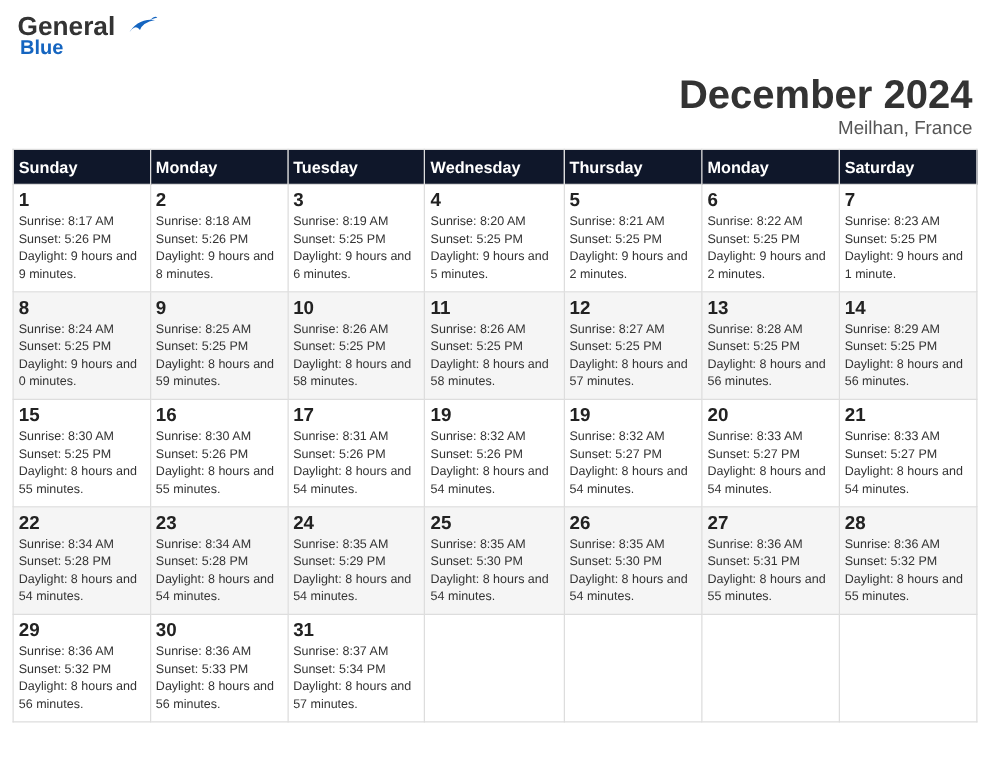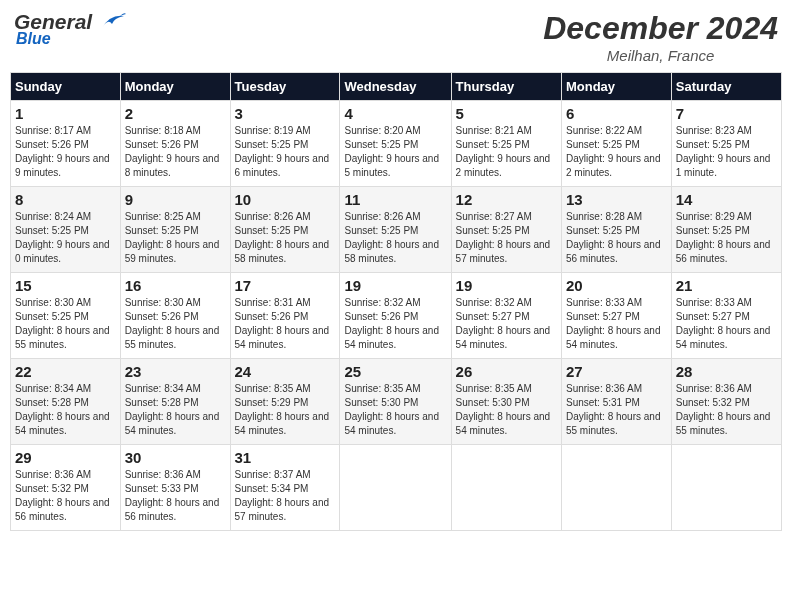--- a/index.html
+++ b/index.html
@@ -9,29 +9,29 @@
       width: 792px;
       min-height: 612px;
       padding: 10px;
     }
     .header {
       display: flex;
       justify-content: space-between;
       align-items: flex-start;
       margin-bottom: 8px;
       padding: 0 4px;
-      font-style: italic;
     }
     .logo {
       display: flex;
       flex-direction: column;
       align-items: flex-start;
     }
     .title-block {
-      text-align: center;
+      text-align: right;
+      margin-top: 47px;
     }
     .month-title {
       font-size: 32px;
       font-weight: bold;
       color: #333;
     }
     .location {
       font-size: 15px;
       color: #555;
     }

